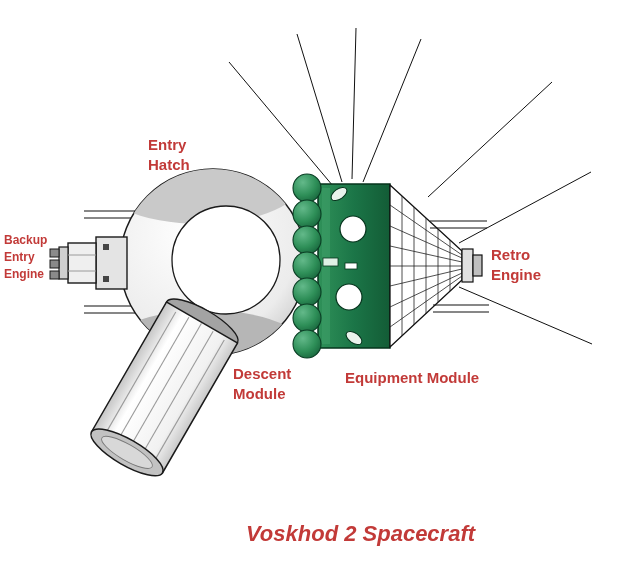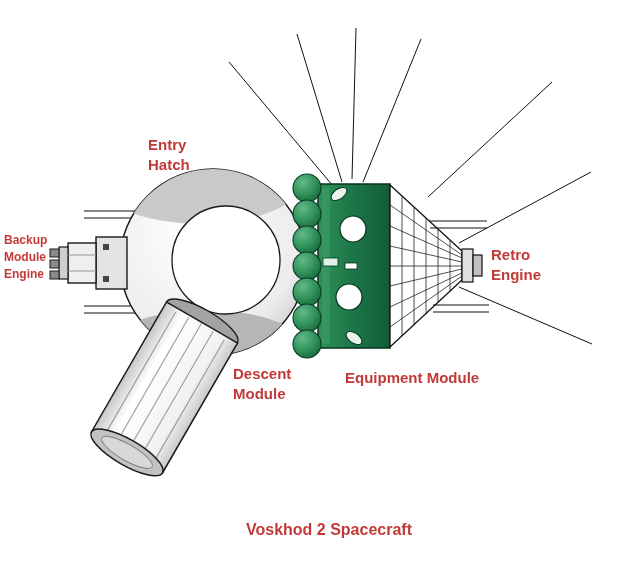--- a/index.html
+++ b/index.html
@@ -9,21 +9,21 @@
     font-family:"Liberation Sans", sans-serif; overflow:hidden;
   }
   .stage svg{ position:absolute; left:0; top:0; }
   .lbl{
     position:absolute; color:var(--label-red); font-weight:bold;
     font-size:15px; line-height:1.32; white-space:pre-line;
   }
   .lbl-small{ font-size:12px; line-height:1.4; }
   .title{
     position:absolute; color:var(--label-red); font-weight:bold;
-    font-size:16px; white-space:nowrap;
+    font-size:22px; white-space:nowrap;font-style:italic;
   }
 </style>
 </head>
 <body>
 
 <div class="stage">
 
   <svg width="625" height="565" viewBox="0 0 625 565">
     <defs>
       <radialGradient id="gSphere" cx="40%" cy="35%" r="78%">
@@ -152,21 +152,21 @@
       <line x1="430" y1="228" x2="487" y2="228"></line>
       <line x1="433" y1="305" x2="489" y2="305"></line>
       <line x1="433" y1="312" x2="489" y2="312"></line>
     </g>
   </svg>
 
   <div class="lbl" style="left:148px; top:135px;">Entry
 Hatch</div>
 
   <div class="lbl lbl-small" style="left:4px; top:232px;">Backup
-Module
+Entry
 Engine</div>
 
   <div class="lbl" style="left:491px; top:245px;">Retro
 Engine</div>
 
   <div class="lbl" style="left:233px; top:364px;">Descent
 Module</div>
 
   <div class="lbl" style="left:345px; top:368px;">Equipment Module</div>
 

